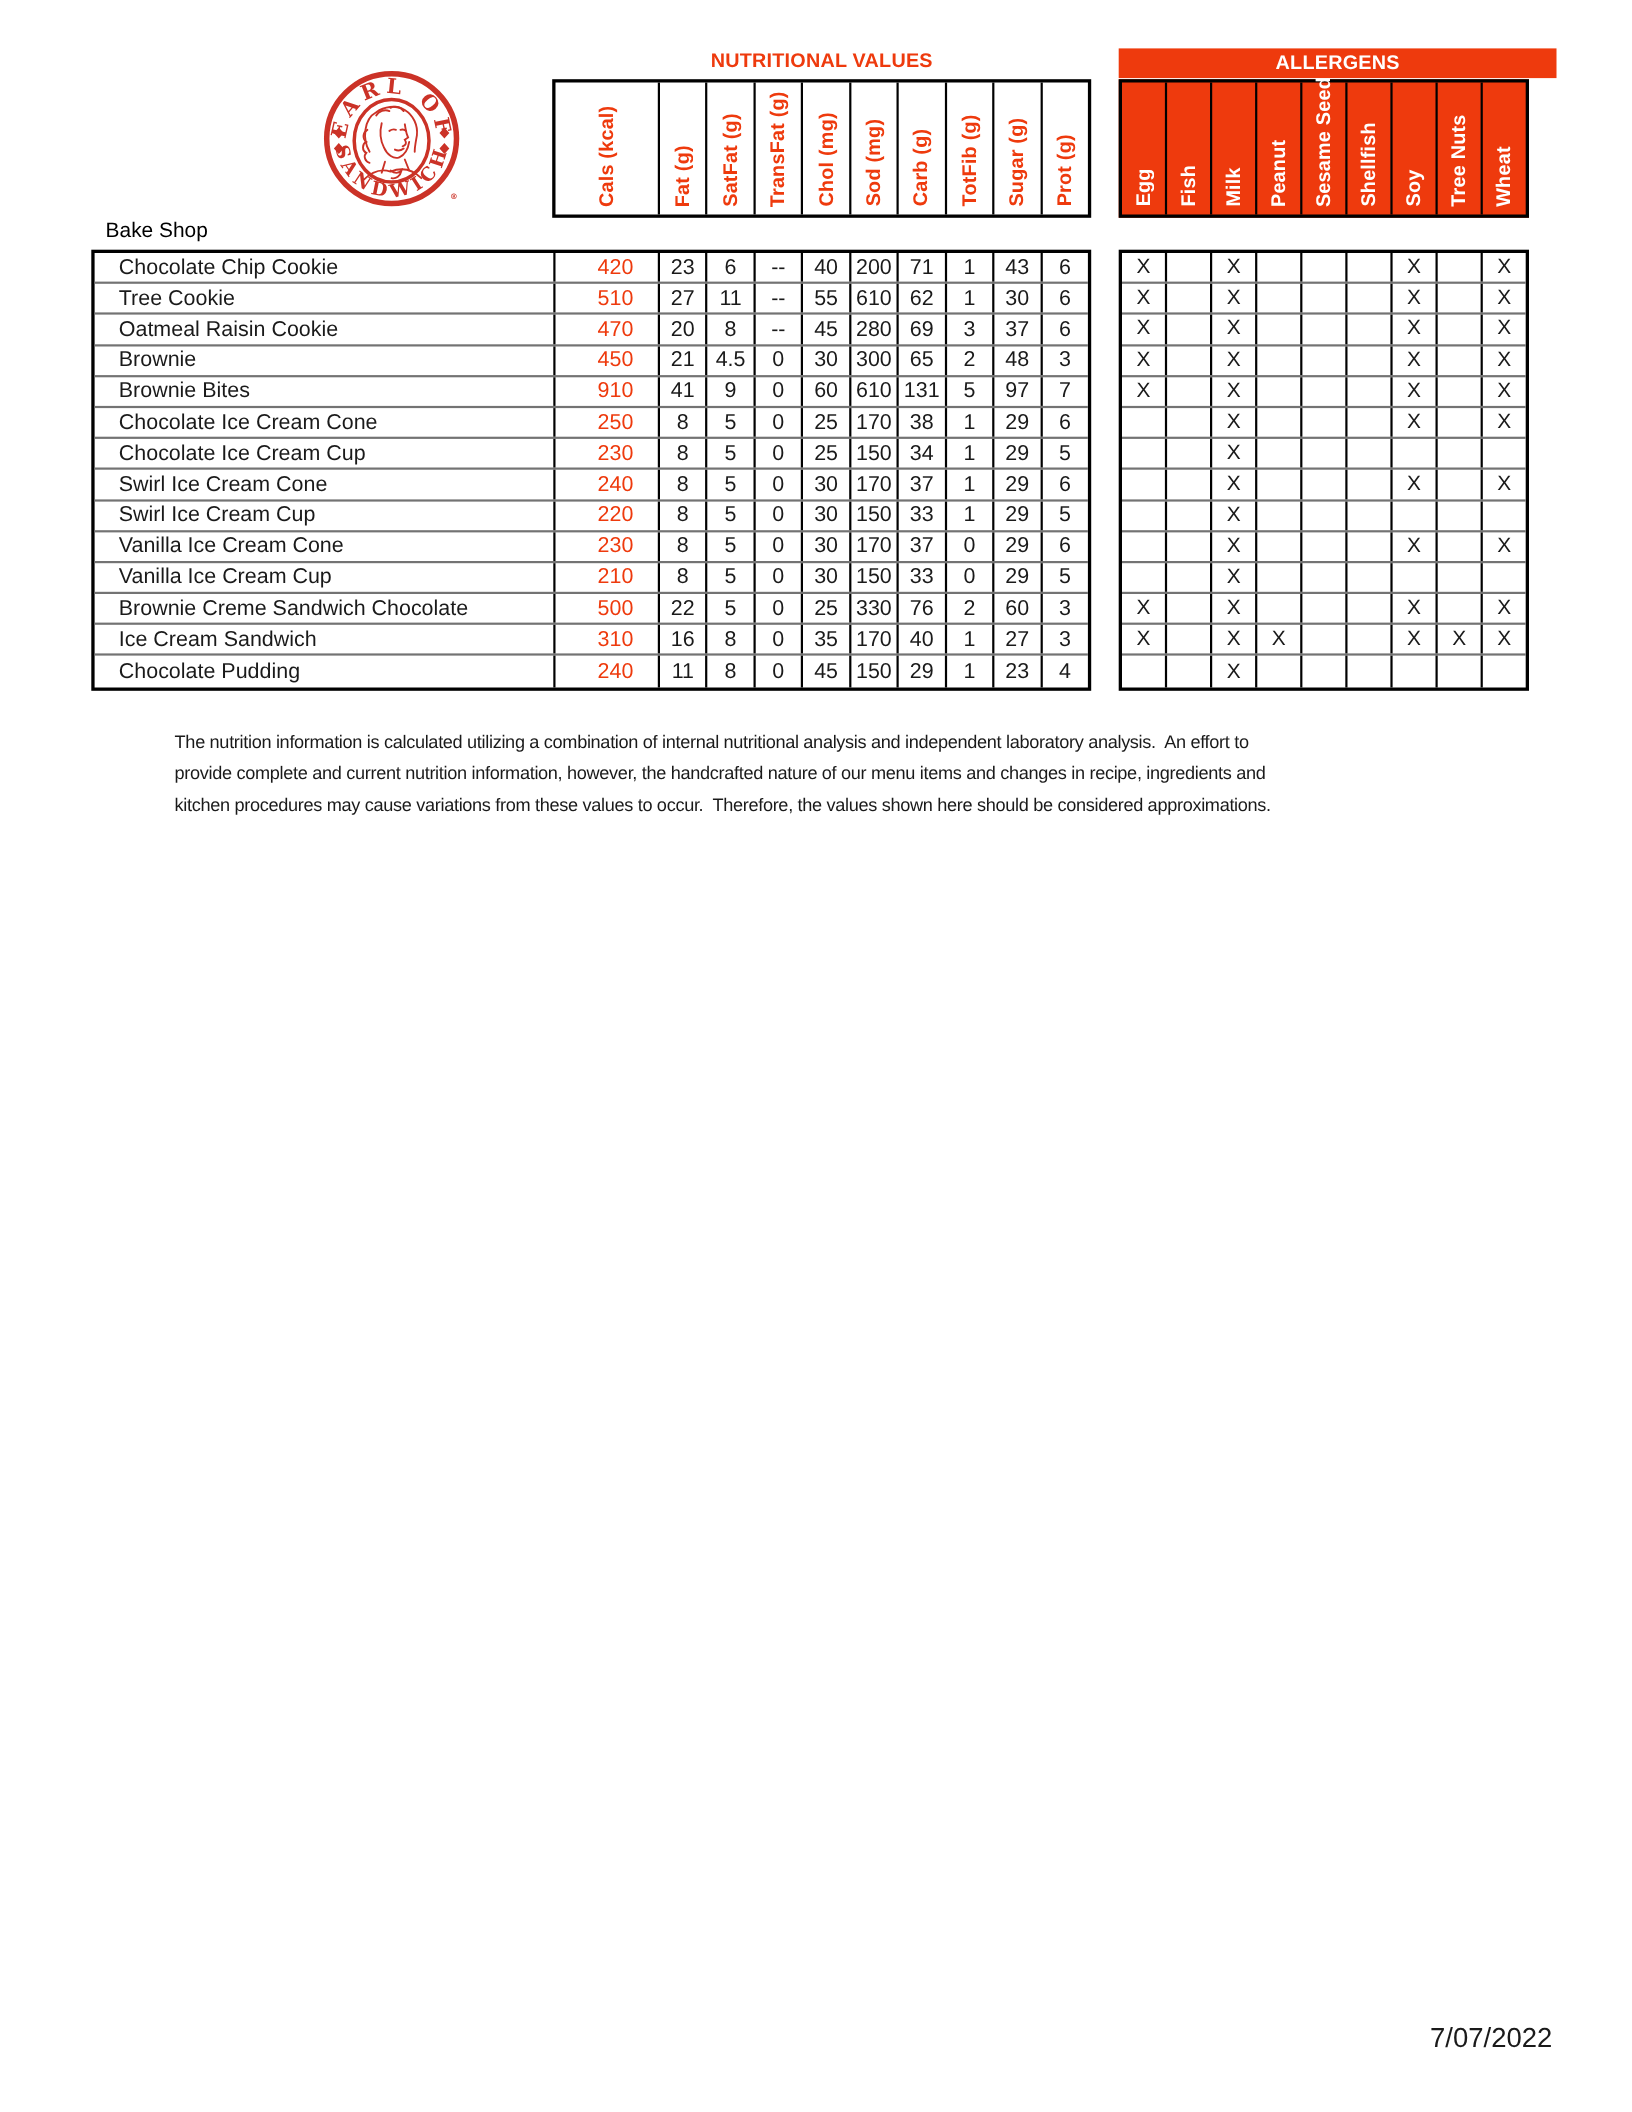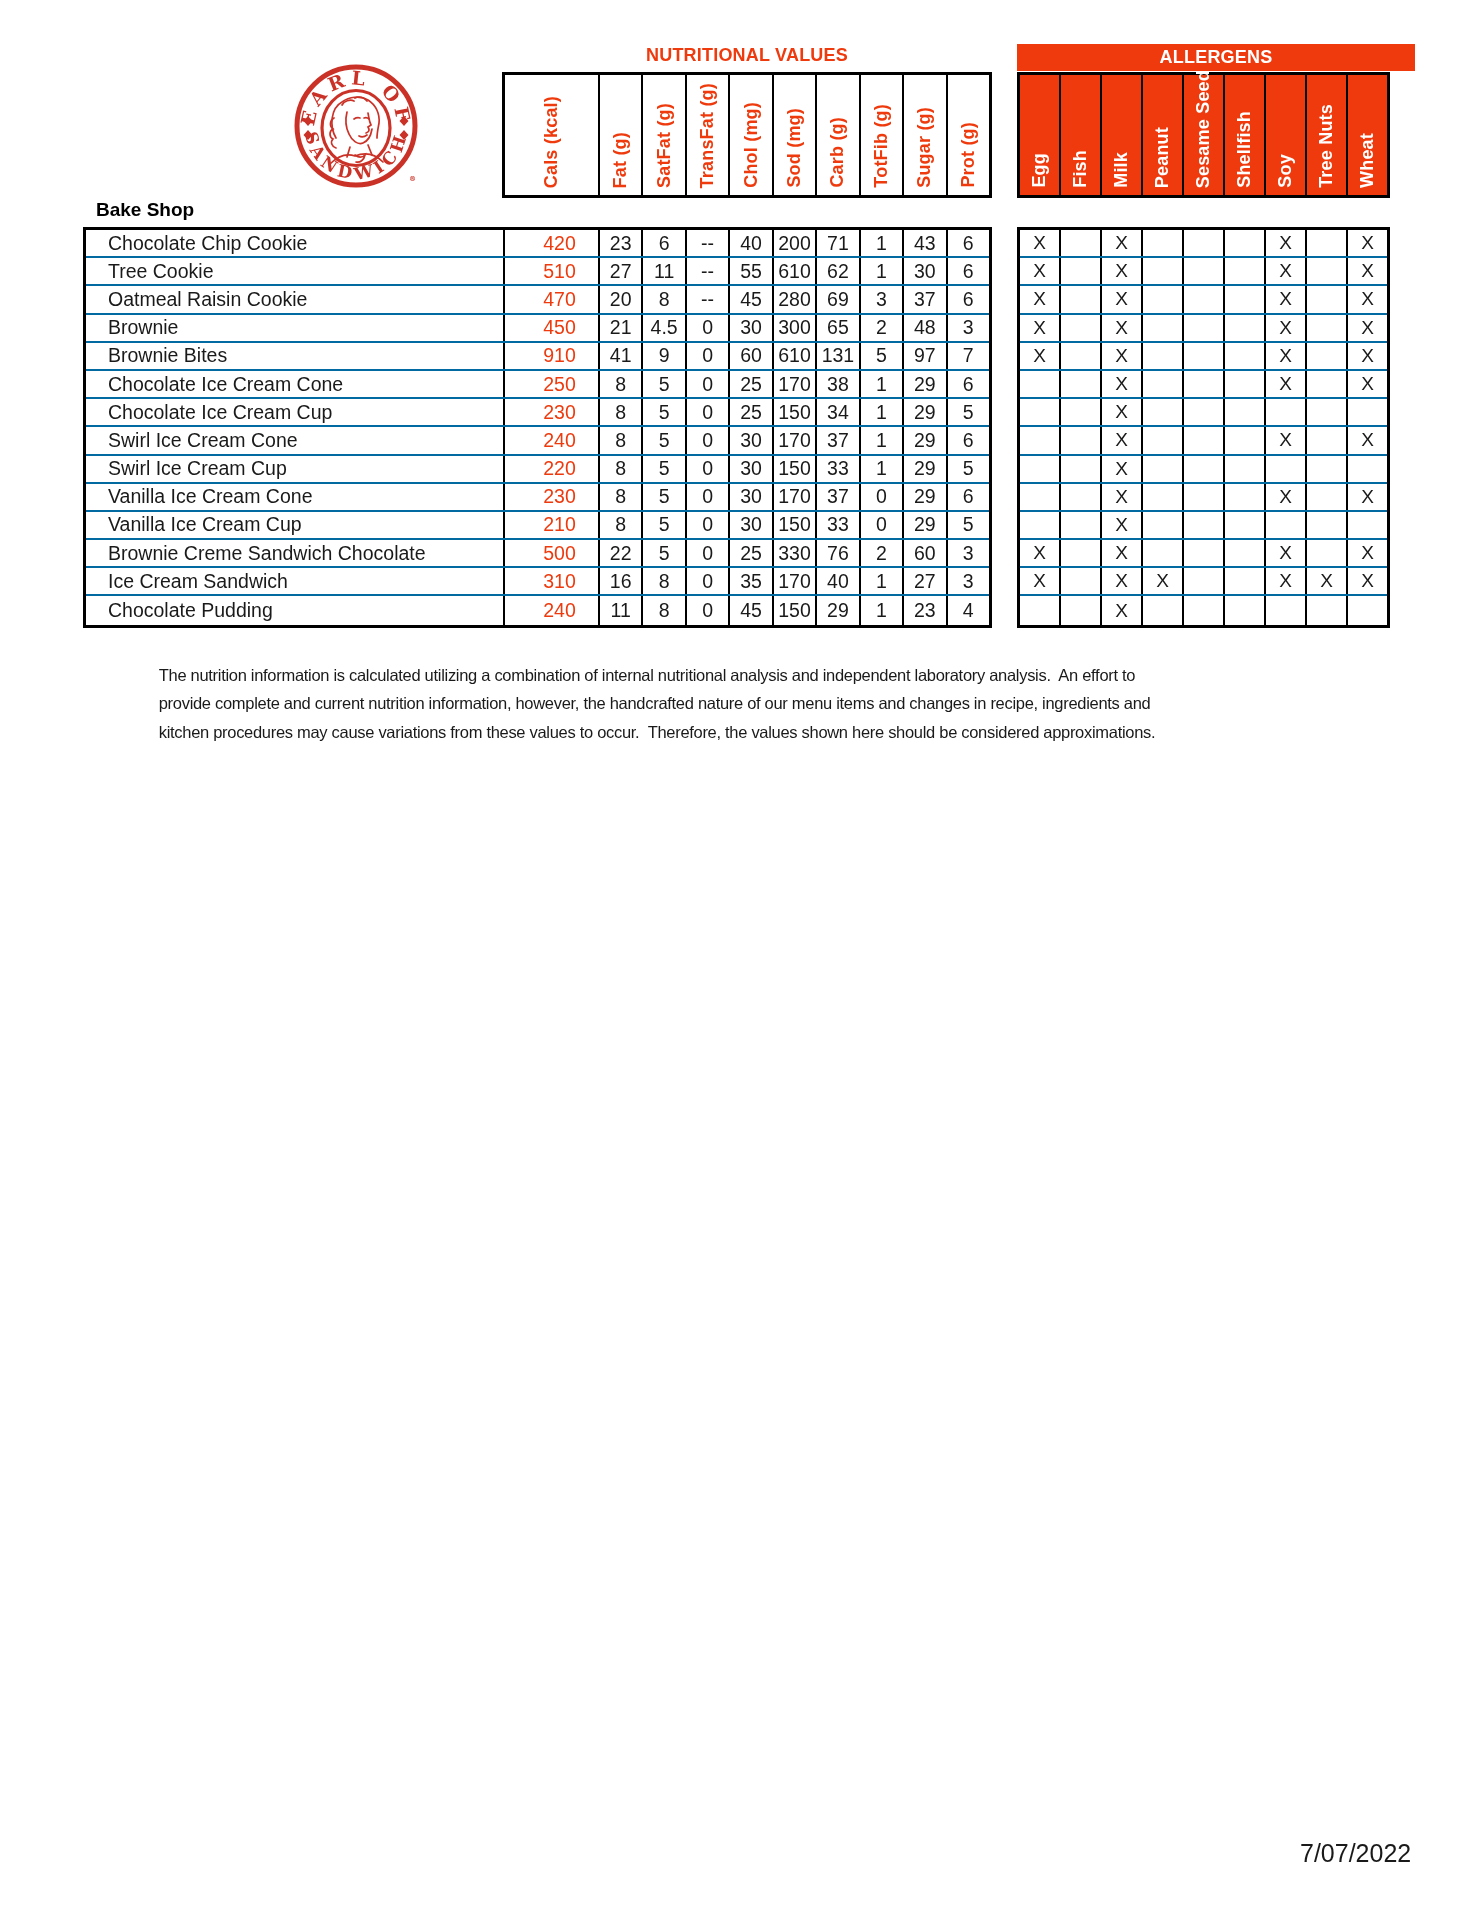--- a/index.html
+++ b/index.html
@@ -40,26 +40,26 @@
   }
   .hcell:last-child{border-right:none;}
   .hcell.cals{flex:0 0 95px;}
   .vtext{
     writing-mode:vertical-rl;transform:rotate(180deg);
     font-weight:bold;font-size:18px;white-space:nowrap;letter-spacing:.2px;
   }
   #nutriHeader .vtext{color:var(--accent);}
   #allergenHeader .vtext{color:#fff;}
   
-  .section-label{position:absolute;left:96px;top:199px;font-weight:bold;font-size:19px;color:#000;}
+  .section-label{position:absolute;left:96px;top:199px;font-weight:normal;font-size:19px;color:#000;}
   
   .data-grid{position:absolute;top:227px;border:3px solid #000;box-sizing:border-box;background:#fff;}
   #mainTable{left:83px;width:909px;}
   #allergenTable{left:1017px;width:373px;}
-  .trow{display:flex;height:28.2px;border-bottom:2px solid #0369a1;box-sizing:border-box;}
+  .trow{display:flex;height:28.2px;border-bottom:2px solid #737373;box-sizing:border-box;}
   .trow:last-child{border-bottom:none;}
   .cell{
     border-right:2px solid #000;box-sizing:border-box;
     display:flex;align-items:center;justify-content:center;
     font-size:19.5px;color:var(--ink);
   }
   .cell:last-child{border-right:none;}
   .cell.name{flex:0 0 419px;justify-content:flex-start;padding-left:22px;}
   .cell.cals{flex:0 0 95px;color:var(--accent);font-weight:normal;padding-left:16px;}
   .cell.num{flex:1;}

